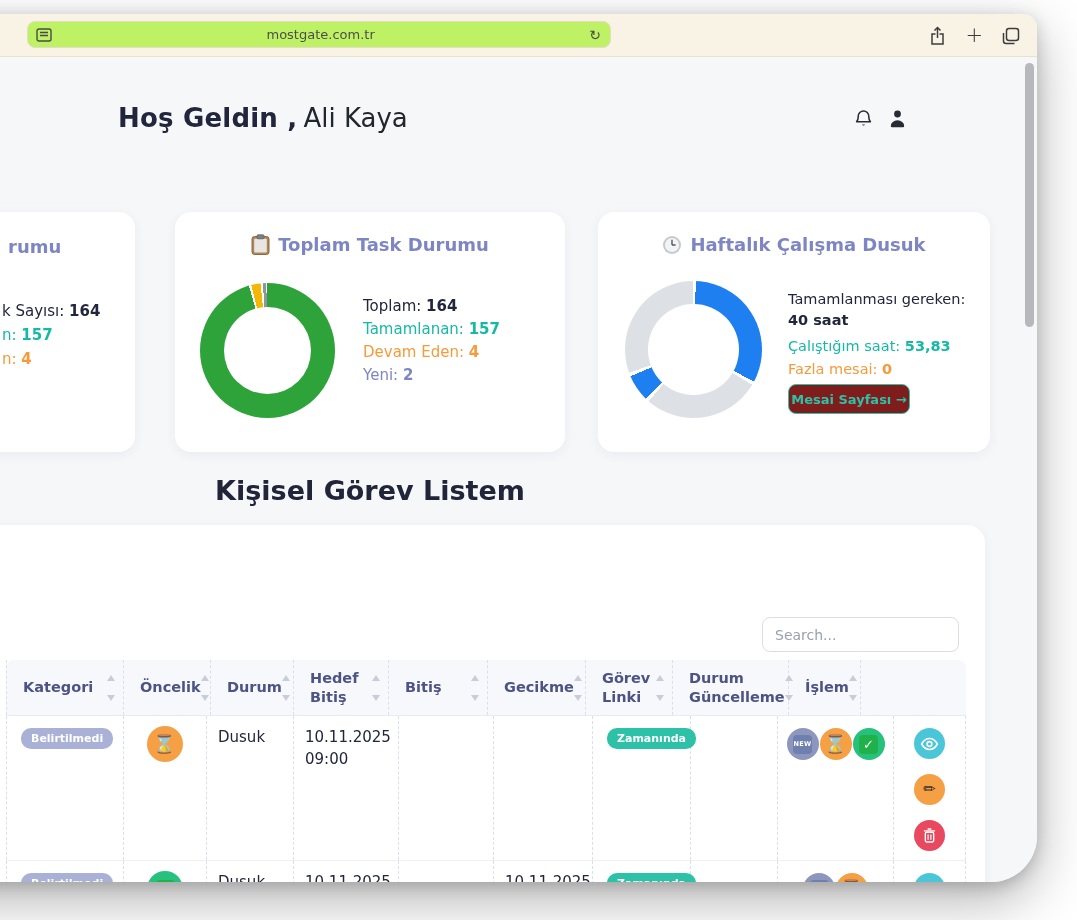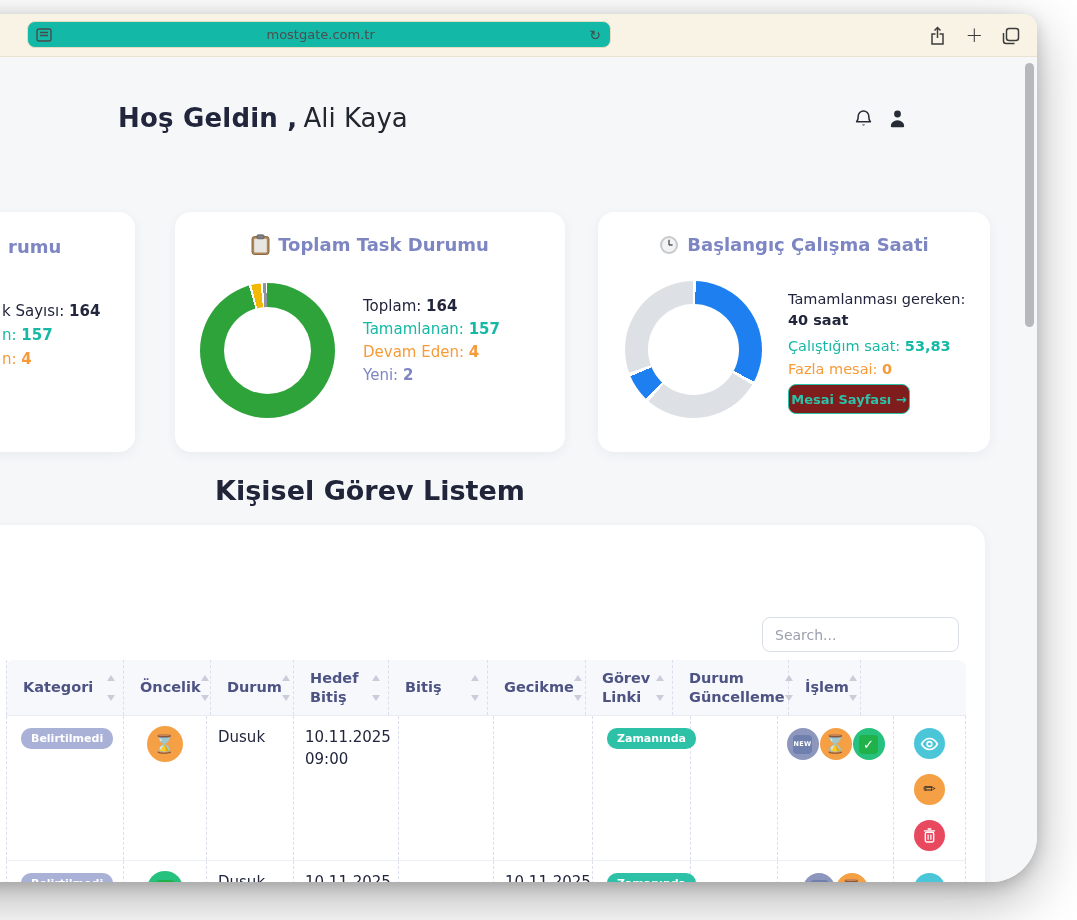--- a/index.html
+++ b/index.html
@@ -5,21 +5,21 @@
   * { margin:0; padding:0; box-sizing:border-box; }
   html,body { width:1077px; height:920px; background:#ffffff; overflow:hidden;
     font-family:"DejaVu Sans","Liberation Sans",sans-serif; }
   .window { position:absolute; left:-70px; top:14px; width:1107px; height:868px;
     border-radius:14px 14px 46px 14px; overflow:hidden; background:#f6f7f9;
     box-shadow:0 18px 55px rgba(0,0,0,.30), 0 4px 16px rgba(0,0,0,.18); }
 
   
   .chrome { position:relative; height:43px; background:#f8f3e5; border-bottom:1px solid #e9e2cf; }
   .urlbar { position:absolute; left:97px; top:7px; width:584px; height:27px;
-    background:#14b8a6; border:1px solid #e4ddc6; border-radius:8px;
+    background:#bef264; border:1px solid #e4ddc6; border-radius:8px;
     display:flex; align-items:center; }
   .urlbar .sideicon { margin-left:8px; width:16px; height:14px; }
   .urltext { flex:1; text-align:center; font-size:13px; color:#4d4d4d; }
   .reload { margin-right:9px; font-size:14px; color:#4a4a4a; line-height:1; }
   .chrome-right { position:absolute; right:17px; top:0; height:43px; display:flex; align-items:center; gap:19px; }
   .chrome-right .plus { font-size:21px; font-weight:300; color:#3c3c3c; line-height:1; }
 
   
   .content { position:relative; width:1107px; height:825px; background:#f6f7f9; overflow:hidden; }
   .scrollthumb { position:absolute; left:1095px; top:6px; width:9px; height:264px;
@@ -172,21 +172,21 @@
     </div>
 
     <div class="card" style="left:668px; width:392px;">
       <div class="card-title">
         <svg width="20" height="20" viewBox="0 0 20 20">
           <circle cx="10" cy="10" r="9" fill="#c7c9cc"></circle>
           <circle cx="10" cy="10" r="7" fill="#f2f3f4"></circle>
           <line x1="10" y1="10" x2="10" y2="4.8" stroke="#55575a" stroke-width="1.4"></line>
           <line x1="10" y1="10" x2="13.6" y2="10" stroke="#55575a" stroke-width="1.4"></line>
         </svg>
-        <span>Başlangıç Çalışma Saati</span>
+        <span>Haftalık Çalışma Dusuk</span>
       </div>
       <div class="donut" style="left: 27px; top: 69px; width: 137px; height: 137px; background: conic-gradient(rgb(255, 255, 255) 0deg, rgb(255, 255, 255) 2deg, rgb(30, 128, 240) 2deg, rgb(30, 128, 240) 118deg, rgb(255, 255, 255) 118deg, rgb(255, 255, 255) 121deg, rgb(221, 225, 230) 121deg, rgb(221, 225, 230) 221deg, rgb(255, 255, 255) 221deg, rgb(255, 255, 255) 224deg, rgb(30, 128, 240) 224deg, rgb(30, 128, 240) 247deg, rgb(255, 255, 255) 247deg, rgb(255, 255, 255) 250deg, rgb(221, 225, 230) 250deg, rgb(221, 225, 230) 360deg);">
         <div class="hole" style="inset:23px;"></div>
       </div>
       <div class="stat-line col-dark" style="left:190px; top:77px; white-space:normal; width:195px; line-height:1.45; font-size:14.5px;"><span>Tamamlanması gereken: </span><b>40 saat</b></div>
       <div class="stat-line col-teal" style="left:190px; top:126px; font-size:14.5px;"><span>Çalıştığım saat: </span><b>53,83</b></div>
       <div class="stat-line col-orange" style="left:190px; top:149px; font-size:14.5px;"><span>Fazla mesai: </span><b>0</b></div>
       <div class="mesai-btn">Mesai Sayfası →</div>
     </div>
 

